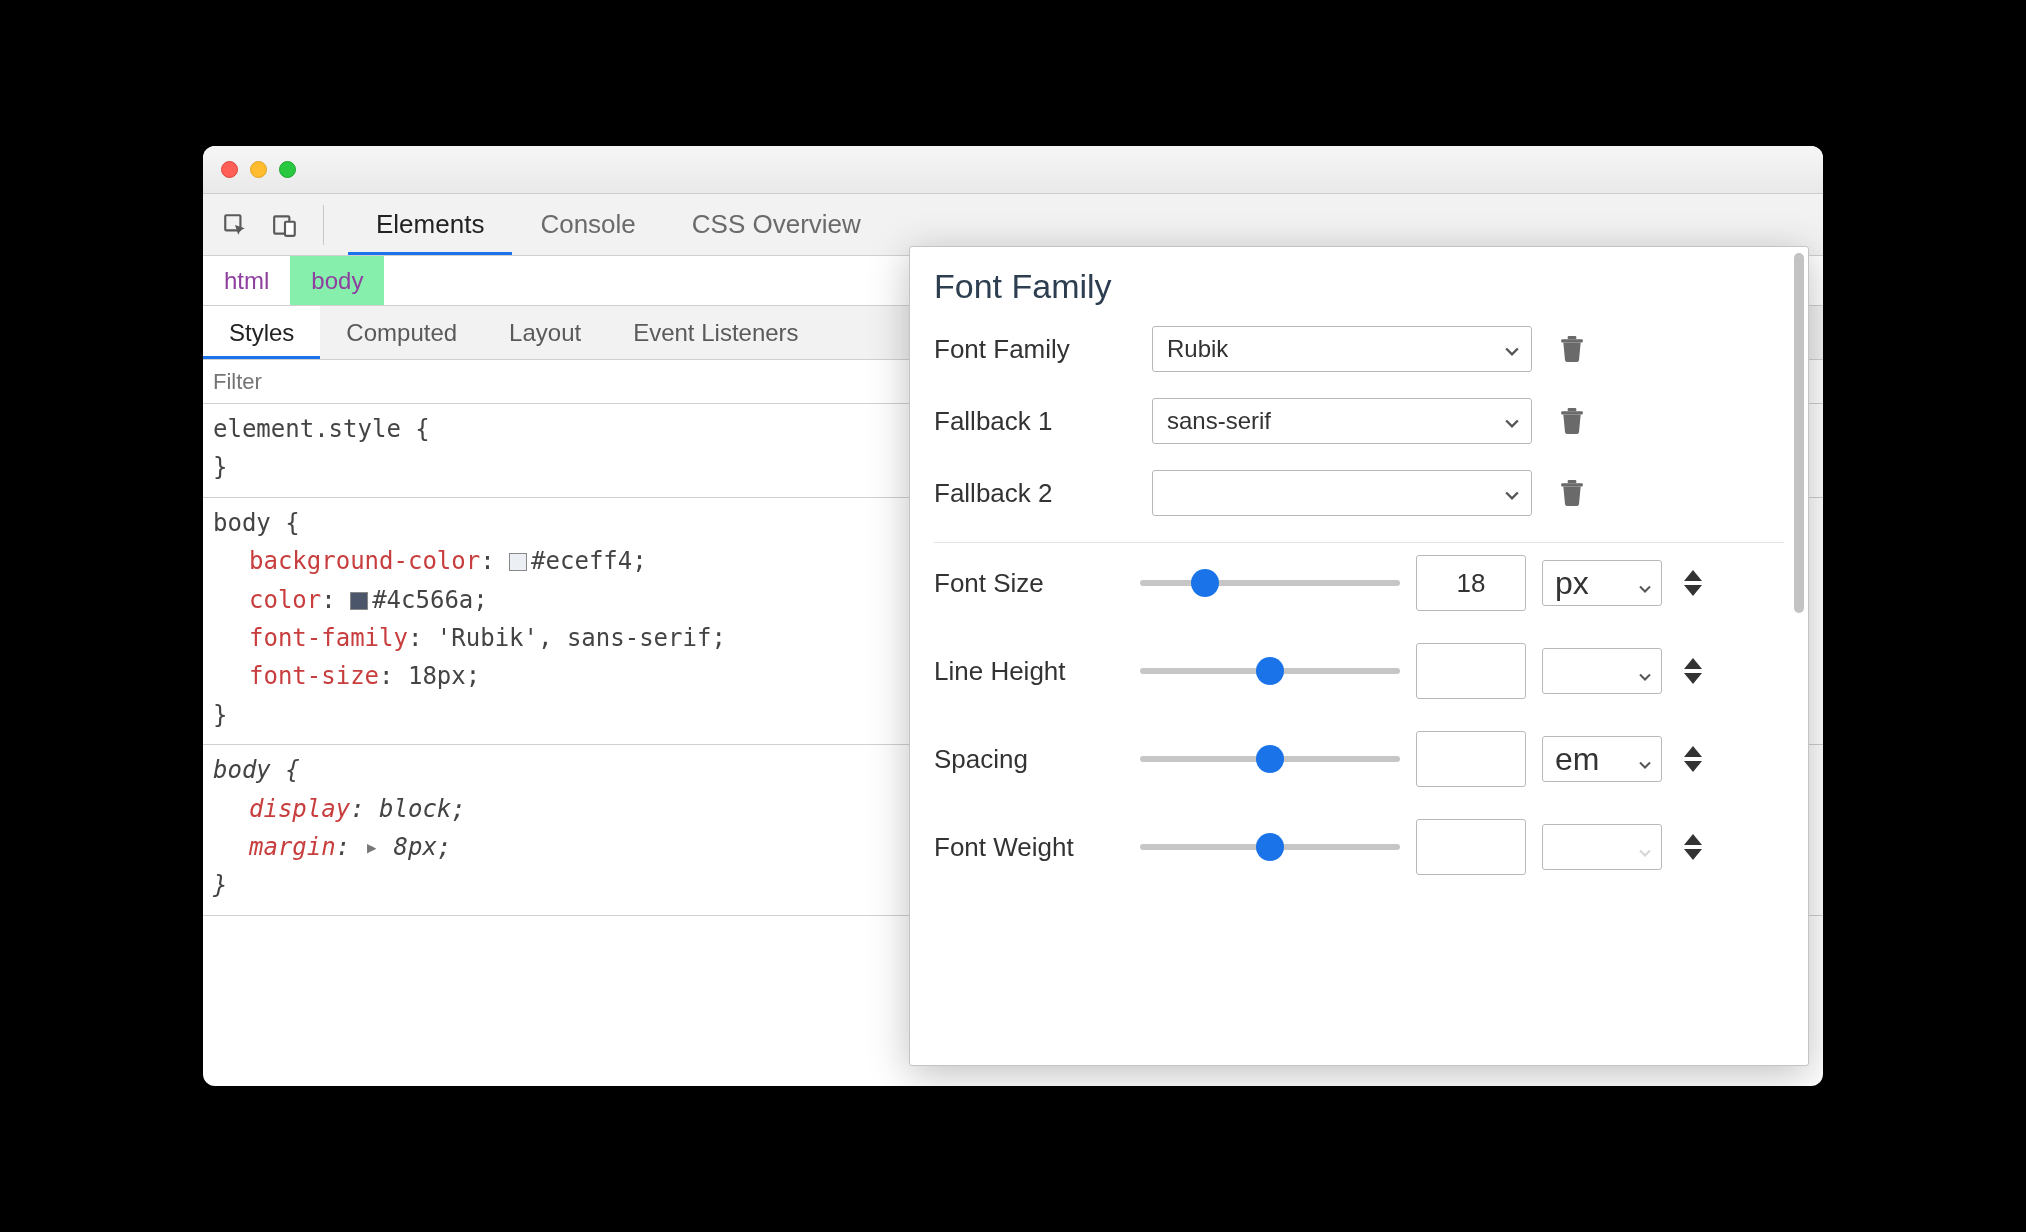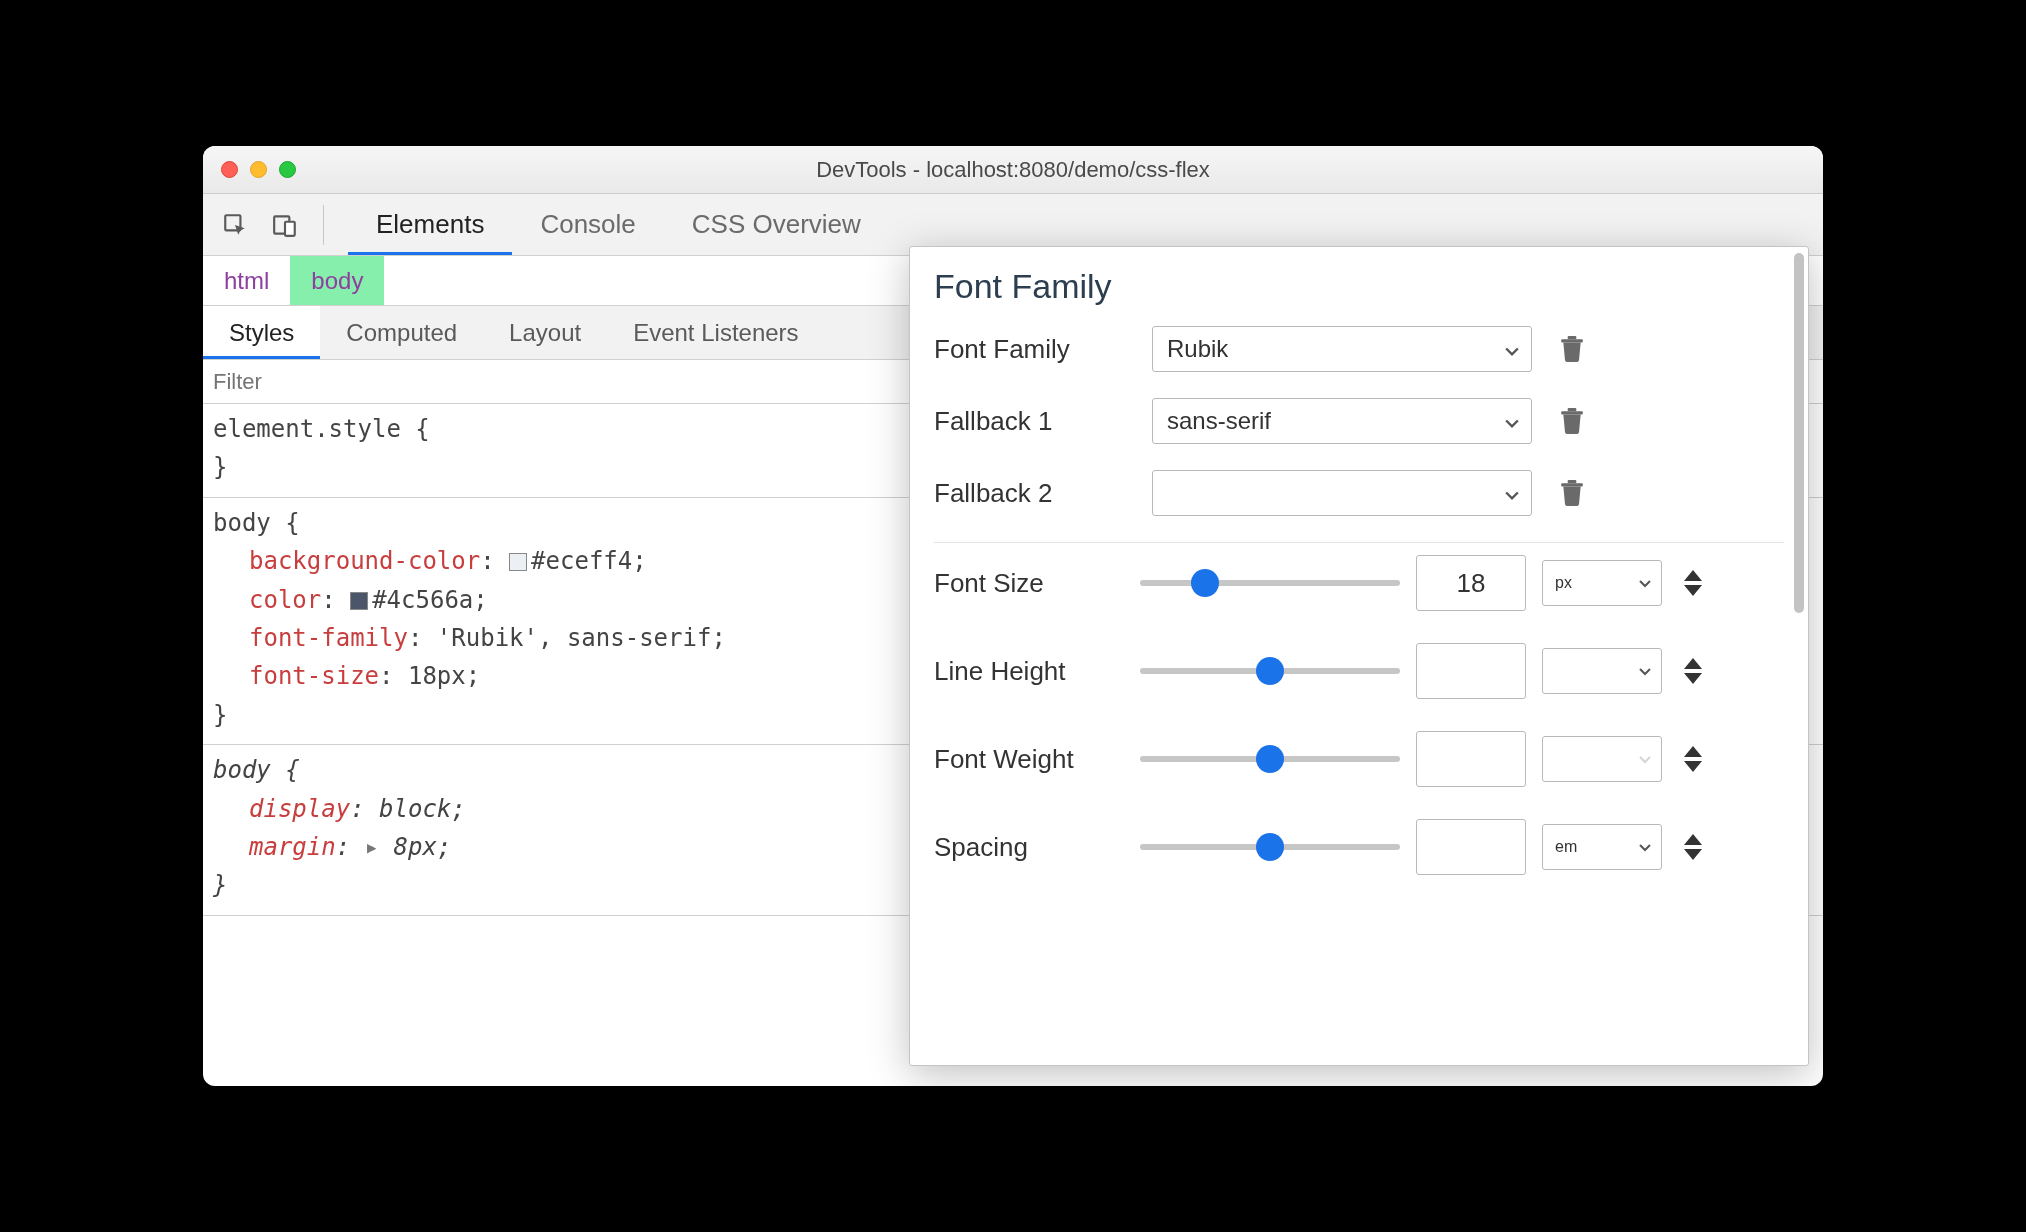--- a/index.html
+++ b/index.html
@@ -241,21 +241,21 @@
     border:1px solid #b8b8b8; border-radius:3px;
     text-align:center;
     font-size:26px; color:#333;
     background:#fff;
   }
   .unit-select {
     width:120px; height:46px;
     border:1px solid #b8b8b8; border-radius:3px;
     display:flex; align-items:center;
     padding:0 12px;
-    font-size:16px; color:#333;
+    font-size:32px; color:#333;
     position:relative;
     background:#fff;
   }
   .unit-select .chev { position:absolute; right:10px; top:50%; transform:translateY(-50%);}
   .stepper {
     width:30px;
     display:flex; flex-direction:column;
     gap:4px;
     align-items:center;
   }
@@ -278,21 +278,20 @@
 <body>
 
 <div class="window">
 
   <div class="titlebar">
     <div class="traffic">
       <div class="dot red"></div>
       <div class="dot yellow"></div>
       <div class="dot green"></div>
     </div>
-    <div class="titlebar-title">DevTools - localhost:8080/demo/css-flex</div>
   </div>
 
   <div class="toolbar">
     <div class="toolbar-left">
       <div class="icon-box">
         <svg width="26" height="26" viewBox="0 0 24 24" fill="none" stroke="#5a5a5a" stroke-width="2">
           <rect x="3" y="3" width="14" height="14" rx="1"></rect>
           <path d="M12 12 L21 15 L17 17 L15 21 Z" fill="#5a5a5a" stroke="none"></path>
         </svg>
       </div>
@@ -484,50 +483,50 @@
               <path d="M1 1 L6 6 L11 1" fill="none" stroke="#555" stroke-width="2"></path>
             </svg></span>
       </div>
       <div class="stepper">
         <div class="up"></div>
         <div class="down"></div>
       </div>
     </div>
 
     <div class="prop-row">
+      <div class="prop-label">Spacing</div>
+      <div class="slider">
+        <div class="slider-thumb" style="left:50%;"></div>
+      </div>
+      <input class="num-input" value="" style="">
+      <div class="unit-select">
+        <span>em</span>
+        <span class="chev"><svg width="12" height="8" viewBox="0 0 12 8">
+              <path d="M1 1 L6 6 L11 1" fill="none" stroke="#555" stroke-width="2"></path>
+            </svg></span>
+      </div>
+      <div class="stepper">
+        <div class="up"></div>
+        <div class="down"></div>
+      </div>
+    </div>
+
+    <div class="prop-row">
       <div class="prop-label">Font Weight</div>
       <div class="slider">
         <div class="slider-thumb" style="left:50%;"></div>
       </div>
       <input class="num-input" value="" style="">
       <div class="unit-select">
         <span></span>
         <span class="chev disabled-arrow"><svg width="12" height="8" viewBox="0 0 12 8">
               <path d="M1 1 L6 6 L11 1" fill="none" stroke="#888" stroke-width="2"></path>
             </svg></span>
       </div>
       <div class="stepper">
         <div class="up"></div>
         <div class="down"></div>
       </div>
     </div>
 
-    <div class="prop-row">
-      <div class="prop-label">Spacing</div>
-      <div class="slider">
-        <div class="slider-thumb" style="left:50%;"></div>
-      </div>
-      <input class="num-input" value="" style="">
-      <div class="unit-select">
-        <span>em</span>
-        <span class="chev"><svg width="12" height="8" viewBox="0 0 12 8">
-              <path d="M1 1 L6 6 L11 1" fill="none" stroke="#555" stroke-width="2"></path>
-            </svg></span>
-      </div>
-      <div class="stepper">
-        <div class="up"></div>
-        <div class="down"></div>
-      </div>
-    </div>
-
   </div>
 
 </div>
 
 </body></html>

